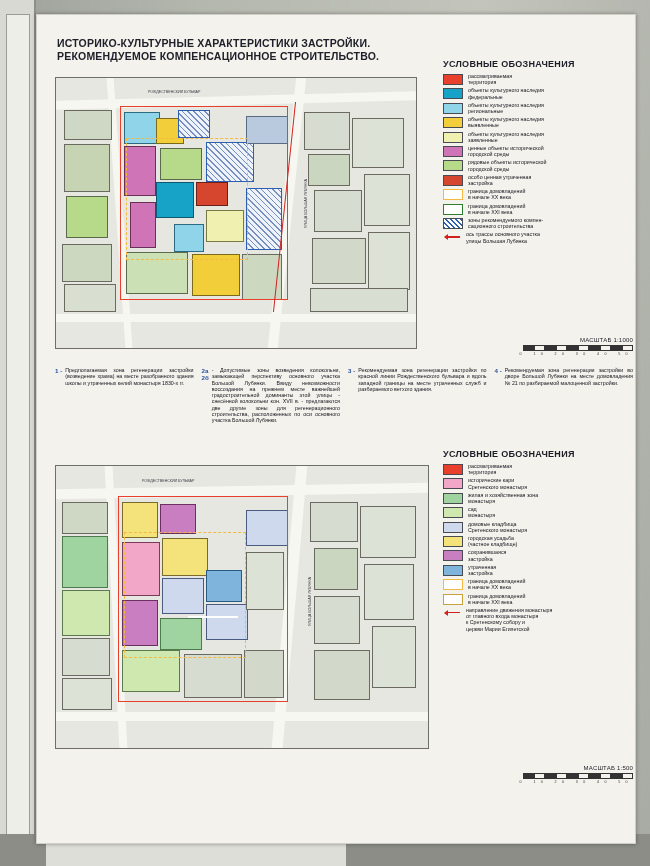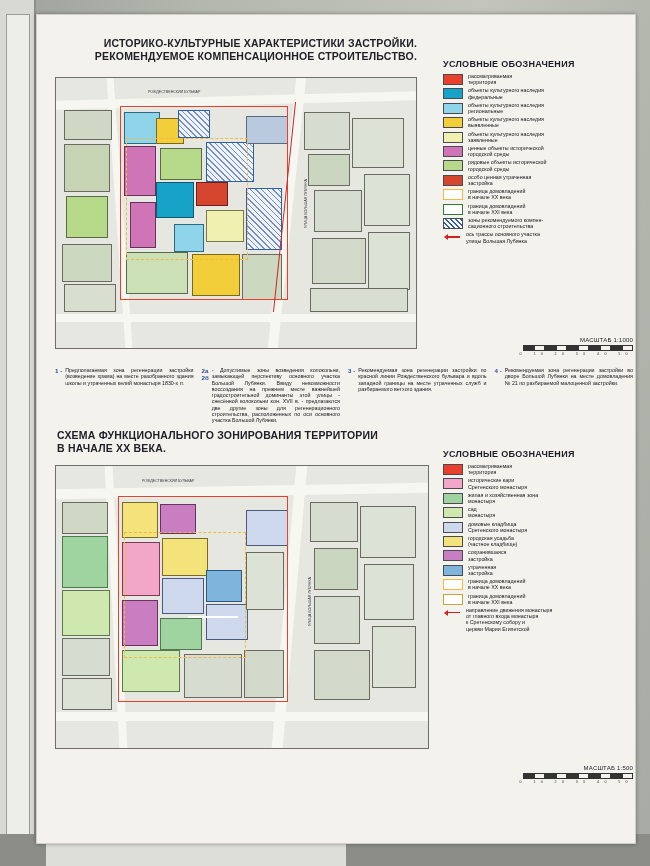--- a/index.html
+++ b/index.html
@@ -22,21 +22,21 @@
     position:absolute;left:36px;top:14px;width:598px;height:828px;
     background:#f3f2ec;
     box-shadow:0 0 4px rgba(0,0,0,.35);
     border:1px solid #cfcec7;
   }
 
   .title{
     font-size:10.5px;font-weight:bold;color:#20202a;letter-spacing:.2px;
     line-height:13px;text-transform:uppercase;
   }
-  .title-1{position:absolute;left:20px;top:22px;width:360px;text-align:right;}
+  .title-1{position:absolute;left:20px;top:22px;width:360px;}
   .legend-head{
     position:absolute;font-size:9px;font-weight:bold;color:#1d1d28;letter-spacing:.3px;
   }
   .legend-head-1{left:406px;top:44px;}
   .legend-head-2{left:406px;top:434px;}
 
   
   .map{position:absolute;background:#dfe0d9;border:1px solid #6d6f68;overflow:hidden;}
   .map1{left:18px;top:62px;width:360px;height:270px;}
   .map2{left:18px;top:450px;width:372px;height:282px;}
@@ -238,22 +238,20 @@
       <div class="note">
           <span class="note-num">3 -</span>
           <span class="note-txt">Рекомендуемая зона регенерации застройки по красной линии Рождественского бульвара и вдоль западной границы на месте утраченных служб и разбираемого ветхого здания.</span>
         </div>
       <div class="note">
           <span class="note-num">4 -</span>
           <span class="note-txt">Рекомендуемая зона регенерации застройки во дворе Большой Лубянки на месте домовладения № 21 по разбираемой малоценной застройки.</span>
         </div>
     </div>
 
-    <div class="title title-2" style="white-space: pre-line;">СХЕМА ФУНКЦИОНАЛЬНОГО ЗОНИРОВАНИЯ ТЕРРИТОРИИ
-В НАЧАЛЕ XX ВЕКА.</div>
 
     <div class="map map2">
       <div class="mapbg"></div>
 
       <div class="street" style="left:0;top:20px;width:372px;height:10px;transform:rotate(-1deg);"></div>
       <div class="street" style="left:228px;top:0;width:11px;height:282px;transform:skewX(-5deg);"></div>
       <div class="street" style="left:0;top:246px;width:372px;height:9px;"></div>
       <div class="street" style="left:56px;top:0;width:8px;height:282px;transform:skewX(3deg);"></div>
 
       <div class="road-label" style="left:86px;top:13px;">РОЖДЕСТВЕНСКИЙ БУЛЬВАР</div>

